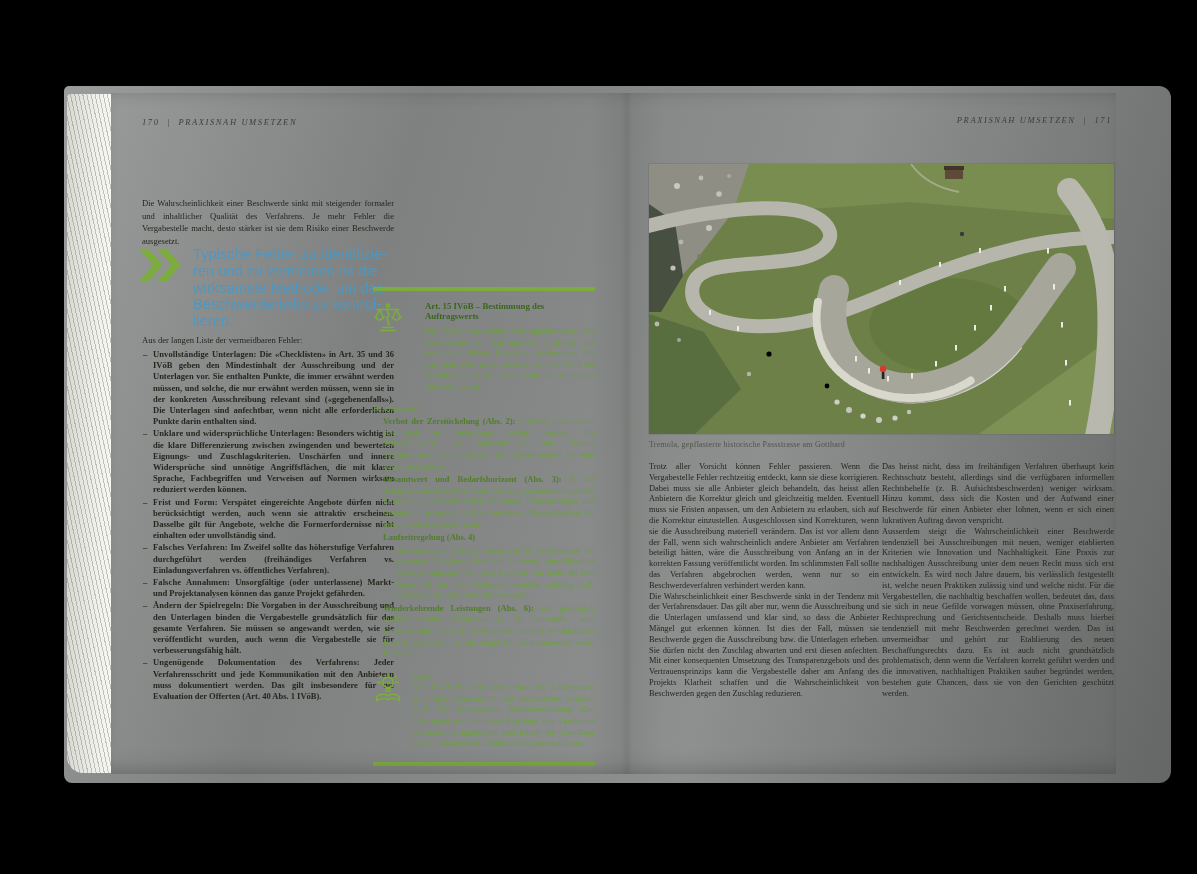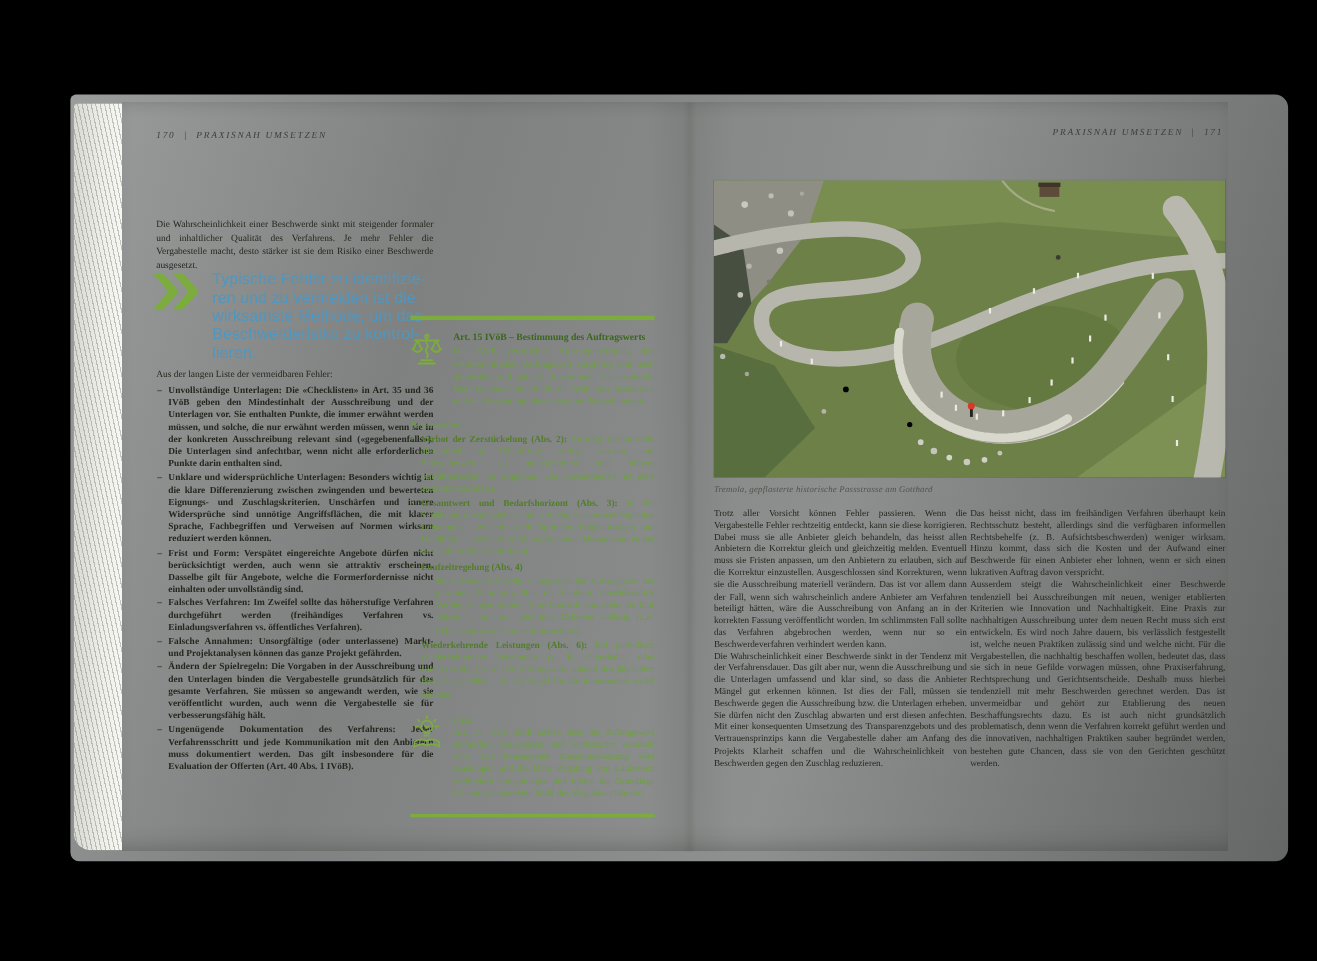--- a/index.html
+++ b/index.html
@@ -70,40 +70,40 @@
   }
   .lp-list-intro{position:absolute;left:31px;top:242px;width:252px;font-size:8.6px;color:#26261f;}
   .lp-list{position:absolute;left:31px;top:256px;width:252px;font-size:8.5px;line-height:11.2px;}
   .err-item{position:relative;padding-left:11px;text-align:justify;color:#26261f;margin-bottom:1px;font-weight:bold;}
   .err-item::before{content:"–";position:absolute;left:1px;top:0;color:#26261f;}
   .err-item b{letter-spacing:.1px;}
   
   .mid{position:absolute;left:262px;top:194px;width:222px;}
   .rule{height:3.5px;background:#7cab3e;}
   .rule.bottom{margin-top:13px;}
-  .art-head{display:flex;gap:9px;margin-top:10px;}
+  .art-head{display:flex;gap:22px;margin-top:10px;}
   .icon-col{flex:none;width:30px;}
   .icon-col svg{width:30px;height:34px;}
   .art-title{font-weight:bold;font-size:8.8px;line-height:1.25;color:#3a661d;}
   .art-lead{font-size:8.5px;line-height:11.2px;text-align:justify;color:#6f9e44;margin-top:3px;}
   .sect-label{font-style:italic;font-size:8.5px;color:#6f9e44;margin:10px 0 3px;}
   .b-item,.b-sub{position:relative;font-size:8.5px;line-height:11.2px;text-align:justify;color:#6f9e44;margin-top:2px;}
   .b-item{padding-left:10px;}
   .b-item::before{content:"•";position:absolute;left:1px;top:0;font-size:7px;color:#6f9e44;}
   .b-item b{color:#527d29;}
   .b-sub{margin-left:13px;padding-left:10px;}
   .b-sub::before{content:"•";position:absolute;left:1px;top:0;font-size:6px;color:#6f9e44;}
   .fazit{display:flex;gap:9px;margin-top:12px;}
   .fazit-label{font-style:italic;font-size:8.6px;color:#6f9e44;margin-bottom:1px;}
   .fazit-text{font-size:8.5px;line-height:11.2px;text-align:justify;color:#6f9e44;}
   
   .rp-header{left:735px;top:22px;width:266px;text-align:right;}
   .photo{position:absolute;left:538px;top:71px;width:465px;height:270px;box-shadow:0 0 0 .5px rgba(0,0,0,.15);}
   .photo svg{display:block;width:100%;height:100%;}
-  .caption{position:absolute;left:538px;top:347px;font-style:italic;font-size:8px;color:#53534c;letter-spacing:.2px;}
+  .caption{position:absolute;left:538px;top:347px;font-size:8px;color:#53534c;letter-spacing:.2px;}
   .rp-col{position:absolute;top:369px;font-size:8.4px;line-height:10.8px;}
   .rp-col p{margin:0;}
   .rp-col1{left:538px;width:230px;}
   .rp-col2{left:771px;width:232px;}
 </style>
 </head>
 <body>
 
 <div class="book">
   <div class="cover"></div>

